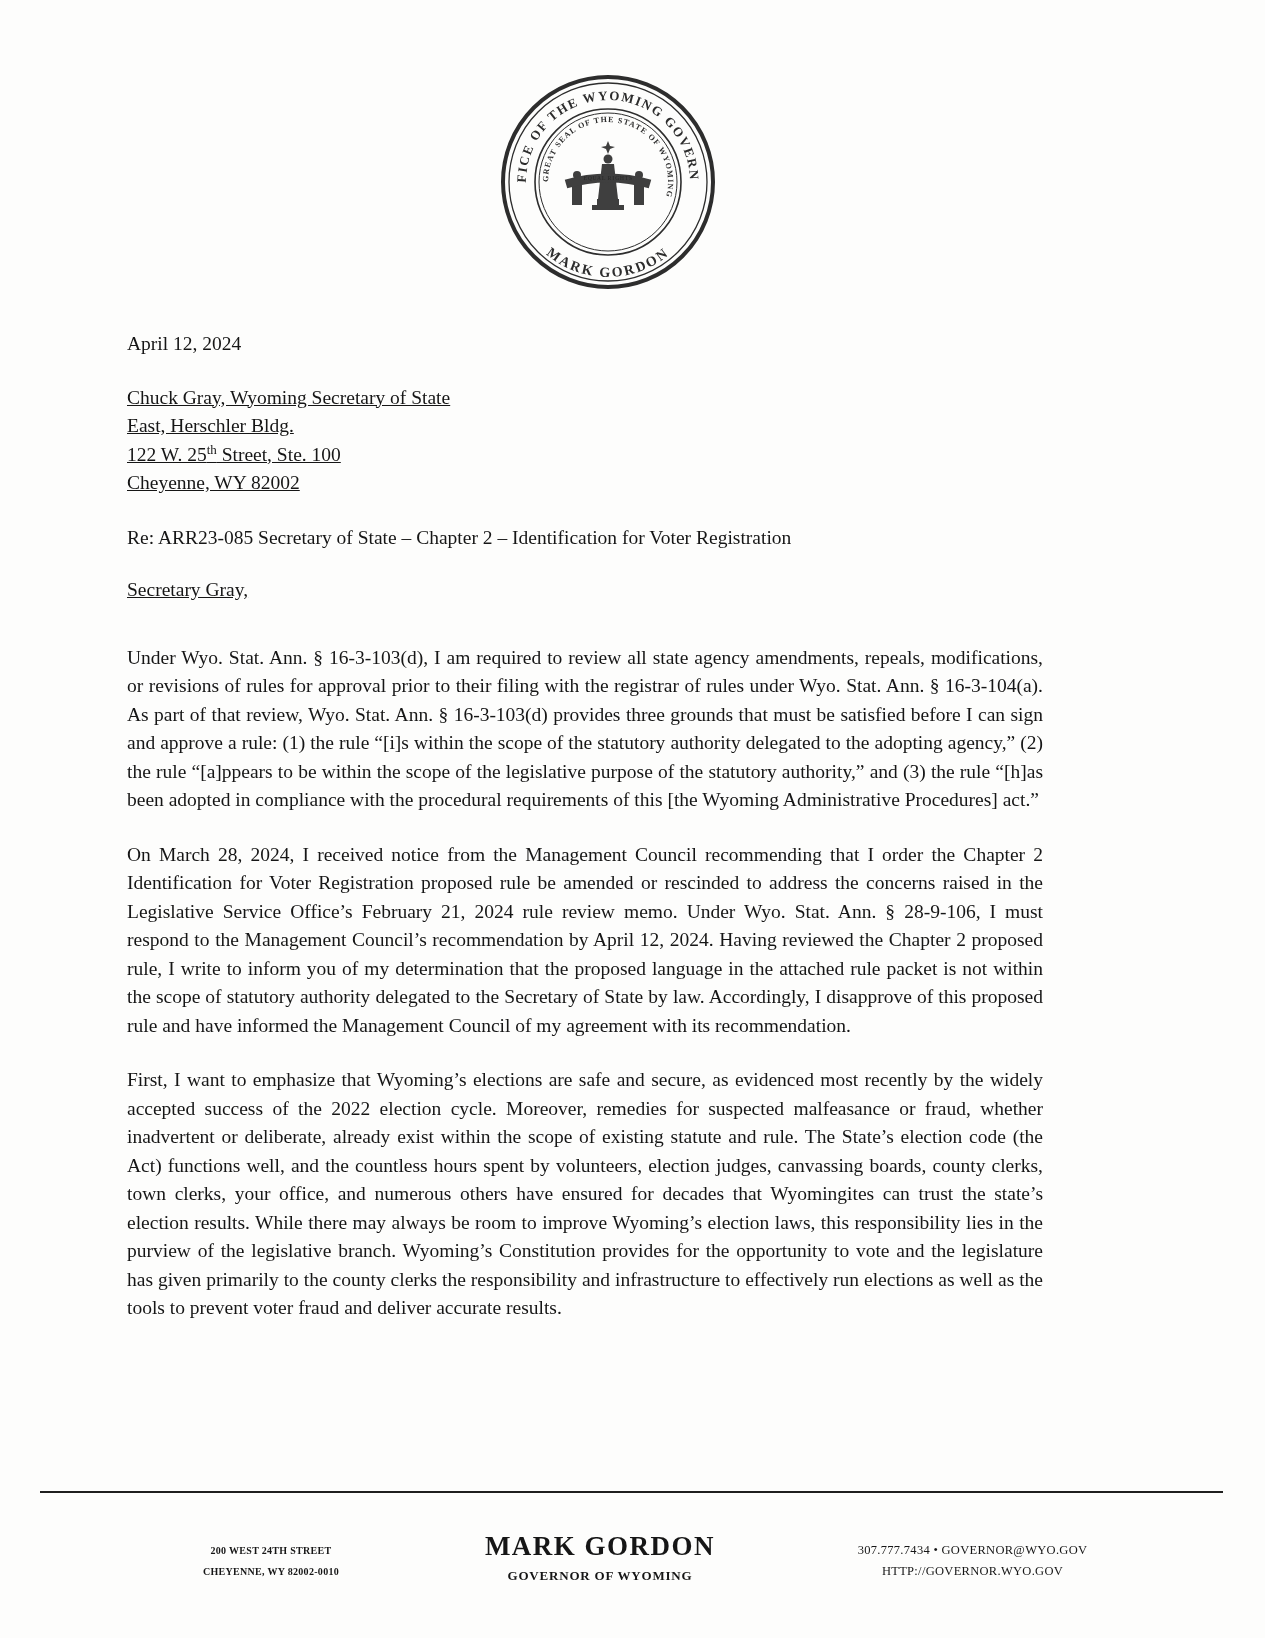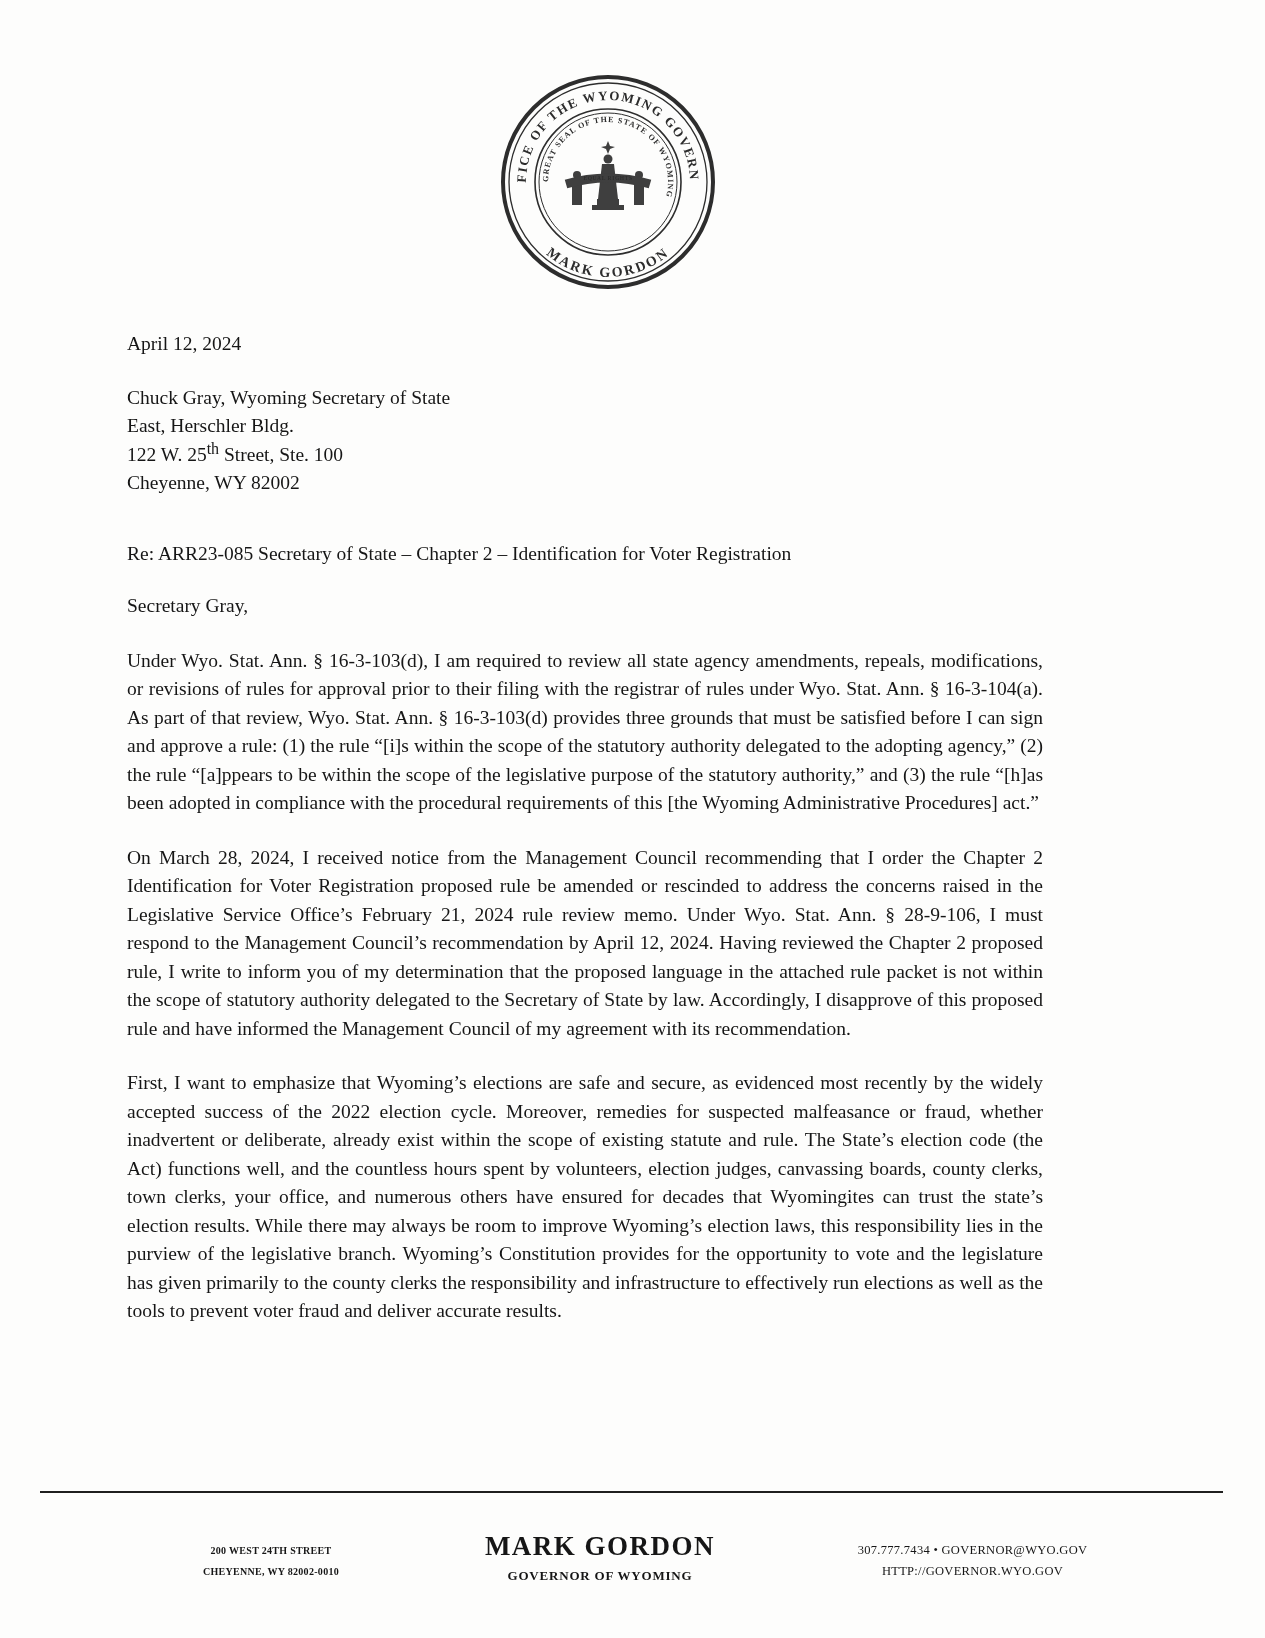--- a/index.html
+++ b/index.html
@@ -31,28 +31,28 @@
   
   .content {
     position: absolute;
     left: 127px;
     top: 330px;
     width: 930px;
     font-size: 19.5px;
     line-height: 28.5px;
   }
   .date-line { margin: 0 0 25px 0; }
-  .address-block { margin: 0 0 42px 0; }
+  .address-block { margin: 0 0 26px 0; text-decoration: underline; }
   .re-line { margin: 0 0 24px 0; }
-  .salutation { margin: 0 0 26px 0; }
+  .salutation { margin: 0 0 39px 0; text-decoration: underline; }
   .body-para {
     text-align: justify;
     margin: 0 14px 26px 0;
   }
-  sup.ord { font-size: 16px; line-height: 0; vertical-align: super; }
+  sup.ord { font-size: 13px; line-height: 0; vertical-align: super; }
 
   
   .footer-rule {
     position: absolute;
     top: 1491px;
     left: 40px;
     right: 42px;
     border-top: 2px solid #1f1f1f;
   }
   .footer-left {

